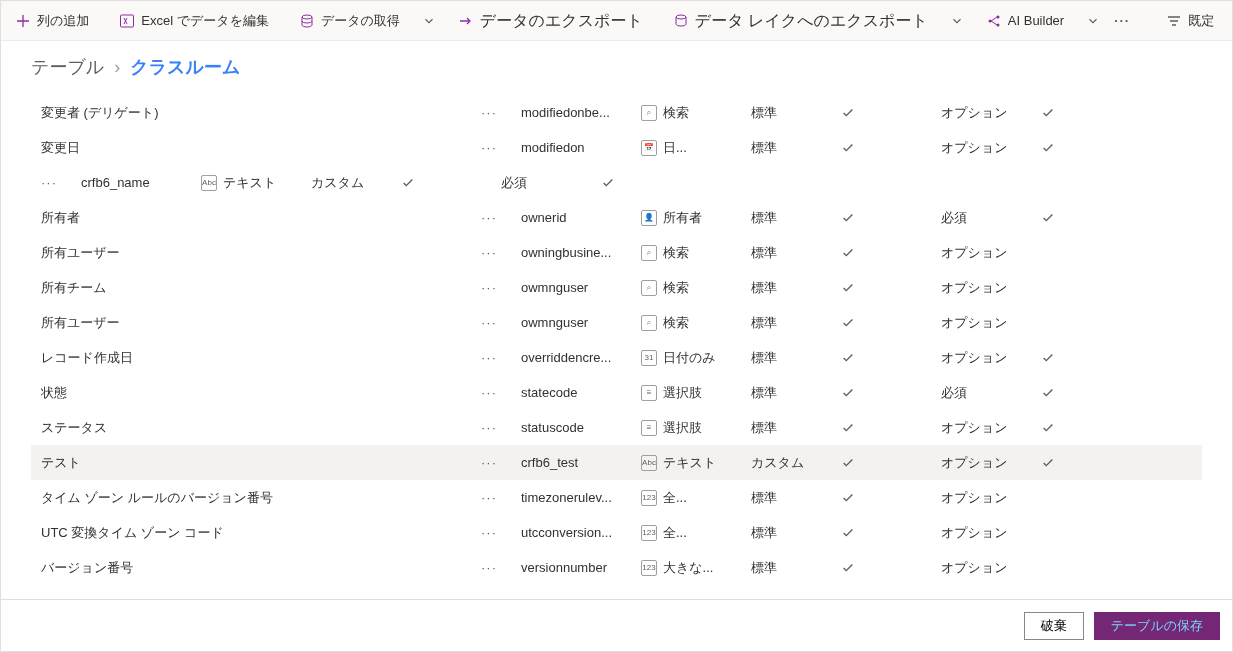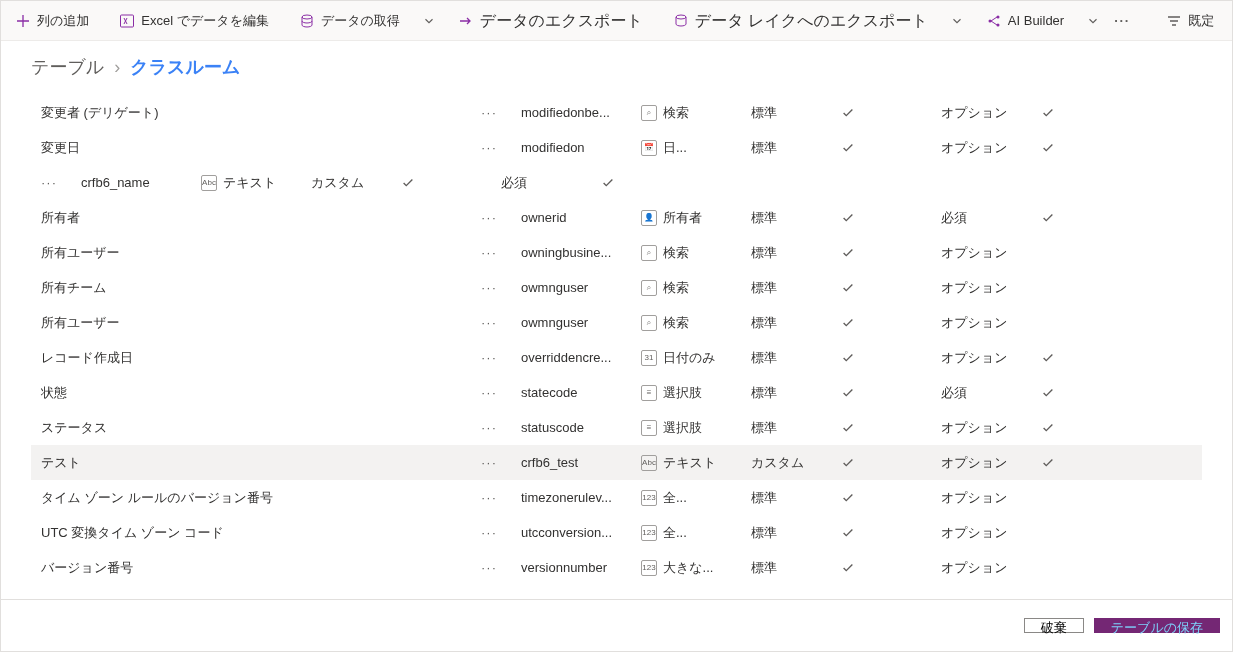--- a/index.html
+++ b/index.html
@@ -31,21 +31,21 @@
   .row .c-dt { width: 110px; display:flex; align-items:center; gap:6px; color:#605e5c;}
   .row .c-dt .dlabel { color:#323130; overflow:hidden; text-overflow:ellipsis; white-space:nowrap; max-width:70px;}
   .row .c-type { width: 90px; }
   .row .c-chk { width: 100px; display:flex; align-items:center; color:#605e5c;}
   .row .c-req { width: 100px; }
   .row .c-chk2 { width: 30px; display:flex; align-items:center; color:#605e5c;}
   .tag { background:#f3f2f1; color:#605e5c; font-size:12px; padding:2px 8px; border-radius:2px;}
   .dtico { width:16px; height:16px; display:inline-flex; align-items:center; justify-content:center; border:1px solid #a19f9d; border-radius:2px; font-size:8px; color:#605e5c;}
   .check svg { stroke:#605e5c; }
   .footer { height: 52px; border-top: 1px solid #e1dfdd; display:flex; align-items:center; justify-content:flex-end; padding: 0 12px; gap:10px;}
-  .btn { height:15px; padding:0 16px; font-size:13px; cursor:pointer; border:1px solid #8a8886; background:#fff; }
+  .btn { height:28px; padding:0 16px; font-size:13px; cursor:pointer; border:1px solid #8a8886; background:#fff; }
   .btn.primary { background:#742774; border-color:#742774; color:#7dd3fc; }
 </style>
 </head>
 <body>
 
 <div class="toolbar">
   <div class="tbtn">
     <span class="ico">
         <svg viewBox="0 0 16 16">
           <path d="M8 2v12M2 8h12" stroke="currentColor" stroke-width="1.3" fill="none"></path>

